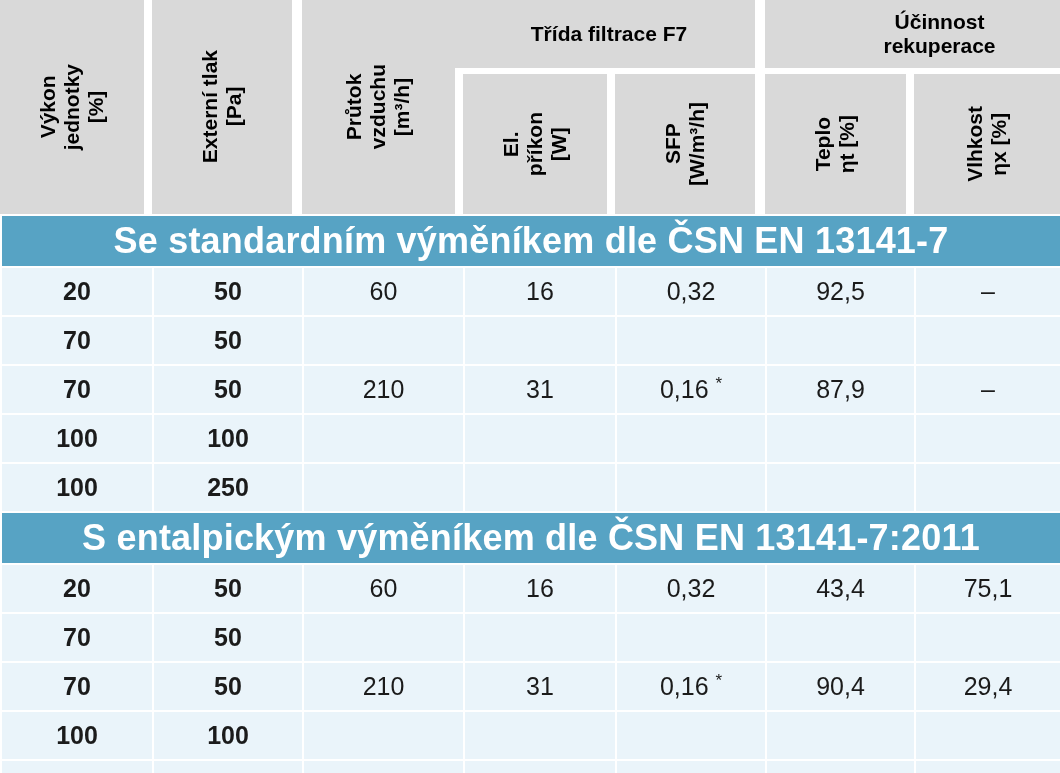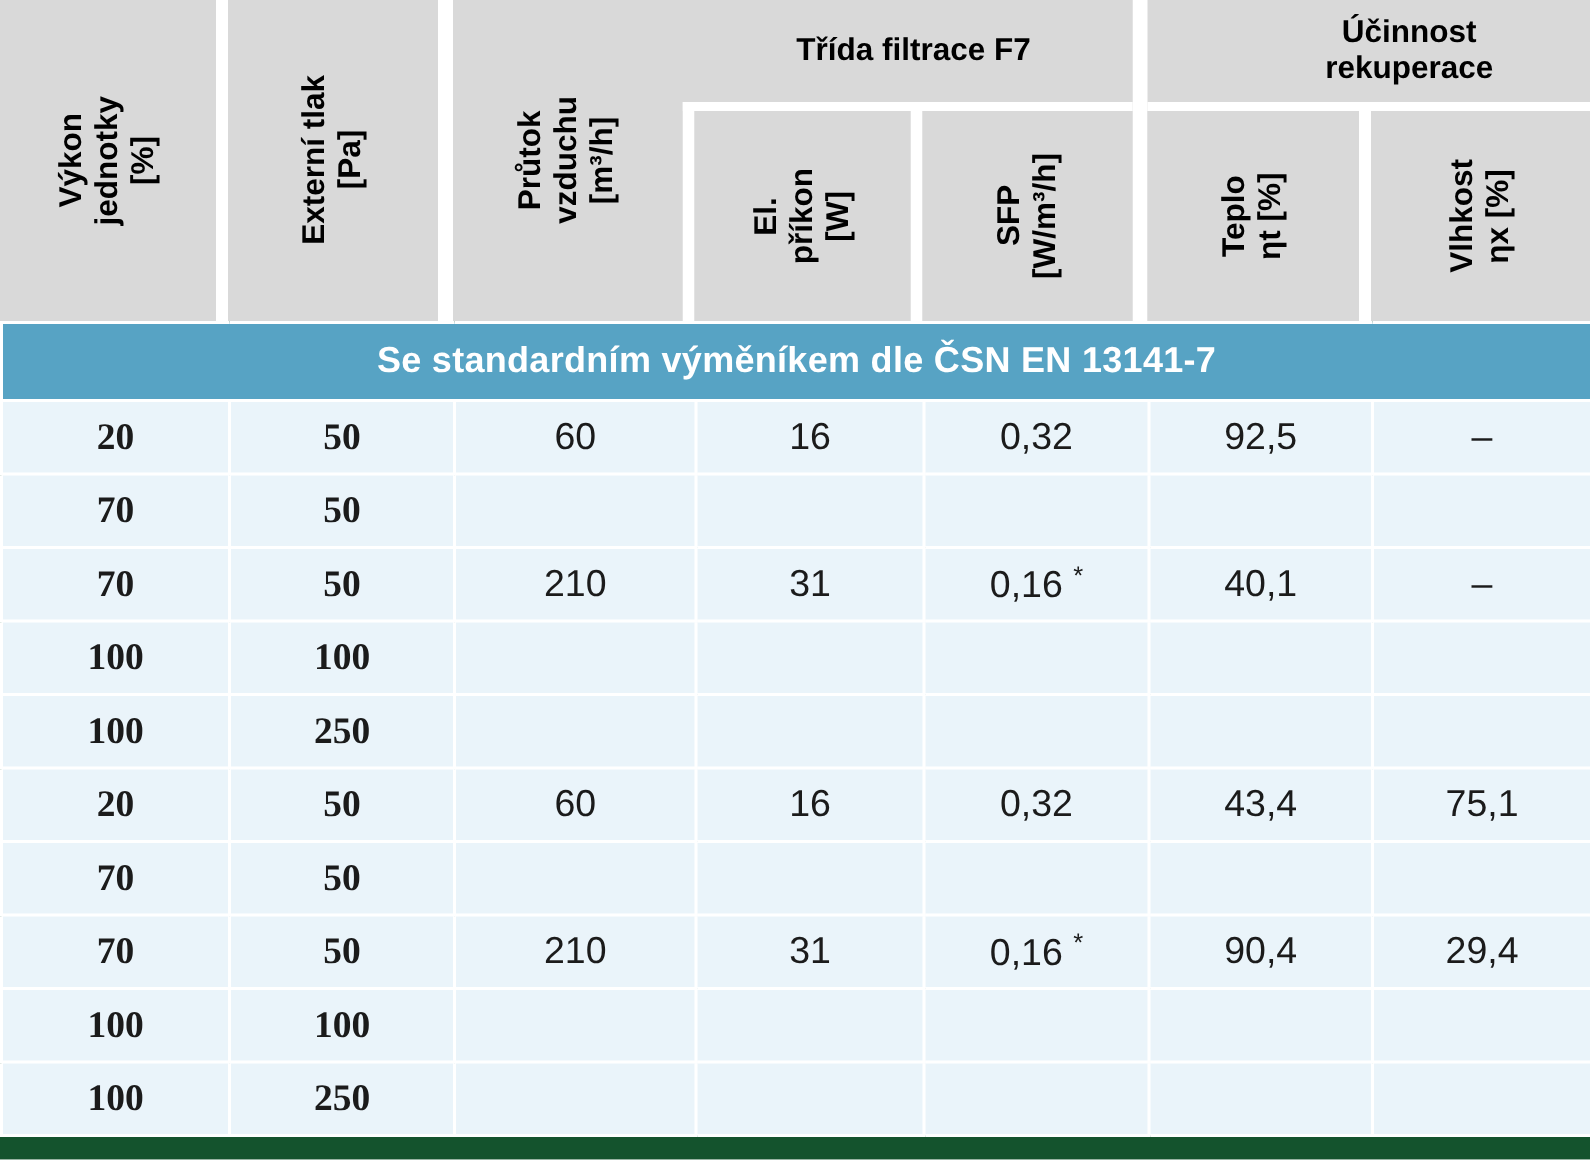--- a/index.html
+++ b/index.html
@@ -71,33 +71,32 @@
     font-size: 25px;
     text-align: center;
     vertical-align: middle;
     color: #1b1b1b;
     background: #eaf4fa;
   }
   td.c-perf, td.c-press {
     font-weight: bold;
     color: #000;
     background: #eaf4fa;
-    font-family: Liberation Serif, serif;
   }
   td.blk {
     background: #000000;
   }
   td.val {
     background: #ffffff;
   }
   tr.section td {
     background: #57a3c4;
     color: #ffffff;
     font-weight: bold;
-    font-size: 24px;
+    font-size: 36px;
     height: 50px;
     border-color: #ffffff;
     letter-spacing: 0.2px;
   }
   .sup {
     font-size: 17px;
     vertical-align: super;
   }
 </style>
 </head>
@@ -188,40 +187,43 @@
           <td class="blk"></td>
           <td class="blk"></td>
           <td class="blk"></td>
         </tr>
         <tr>
           <td class="c-perf">70</td>
           <td class="c-press">50</td>
           <td class="val">210</td>
           <td class="val">31</td>
           <td class="val">0,16 <span class="sup">*</span></td>
-          <td class="val">40,1</td>
+          <td class="val">87,9</td>
           <td class="val">–</td>
         </tr>
         <tr>
           <td class="c-perf">100</td>
           <td class="c-press">100</td>
           <td class="blk"></td>
           <td class="blk"></td>
           <td class="blk"></td>
           <td class="blk"></td>
           <td class="blk"></td>
         </tr>
         <tr>
           <td class="c-perf">100</td>
           <td class="c-press">250</td>
           <td class="blk"></td>
           <td class="blk"></td>
           <td class="blk"></td>
           <td class="blk"></td>
           <td class="blk"></td>
+        </tr>
+        <tr class="section">
+          <td colspan="7">S entalpickým výměníkem dle ČSN EN 13141-7:2011</td>
         </tr>
         <tr>
           <td class="c-perf">20</td>
           <td class="c-press">50</td>
           <td class="val">60</td>
           <td class="val">16</td>
           <td class="val">0,32</td>
           <td class="val">43,4</td>
           <td class="val">75,1</td>
         </tr>

